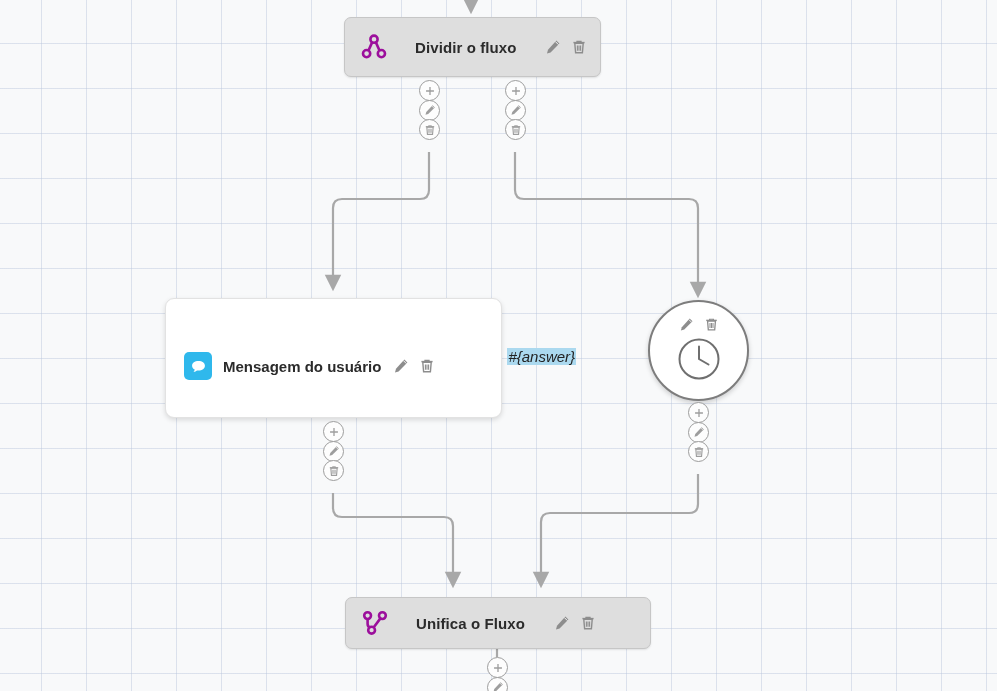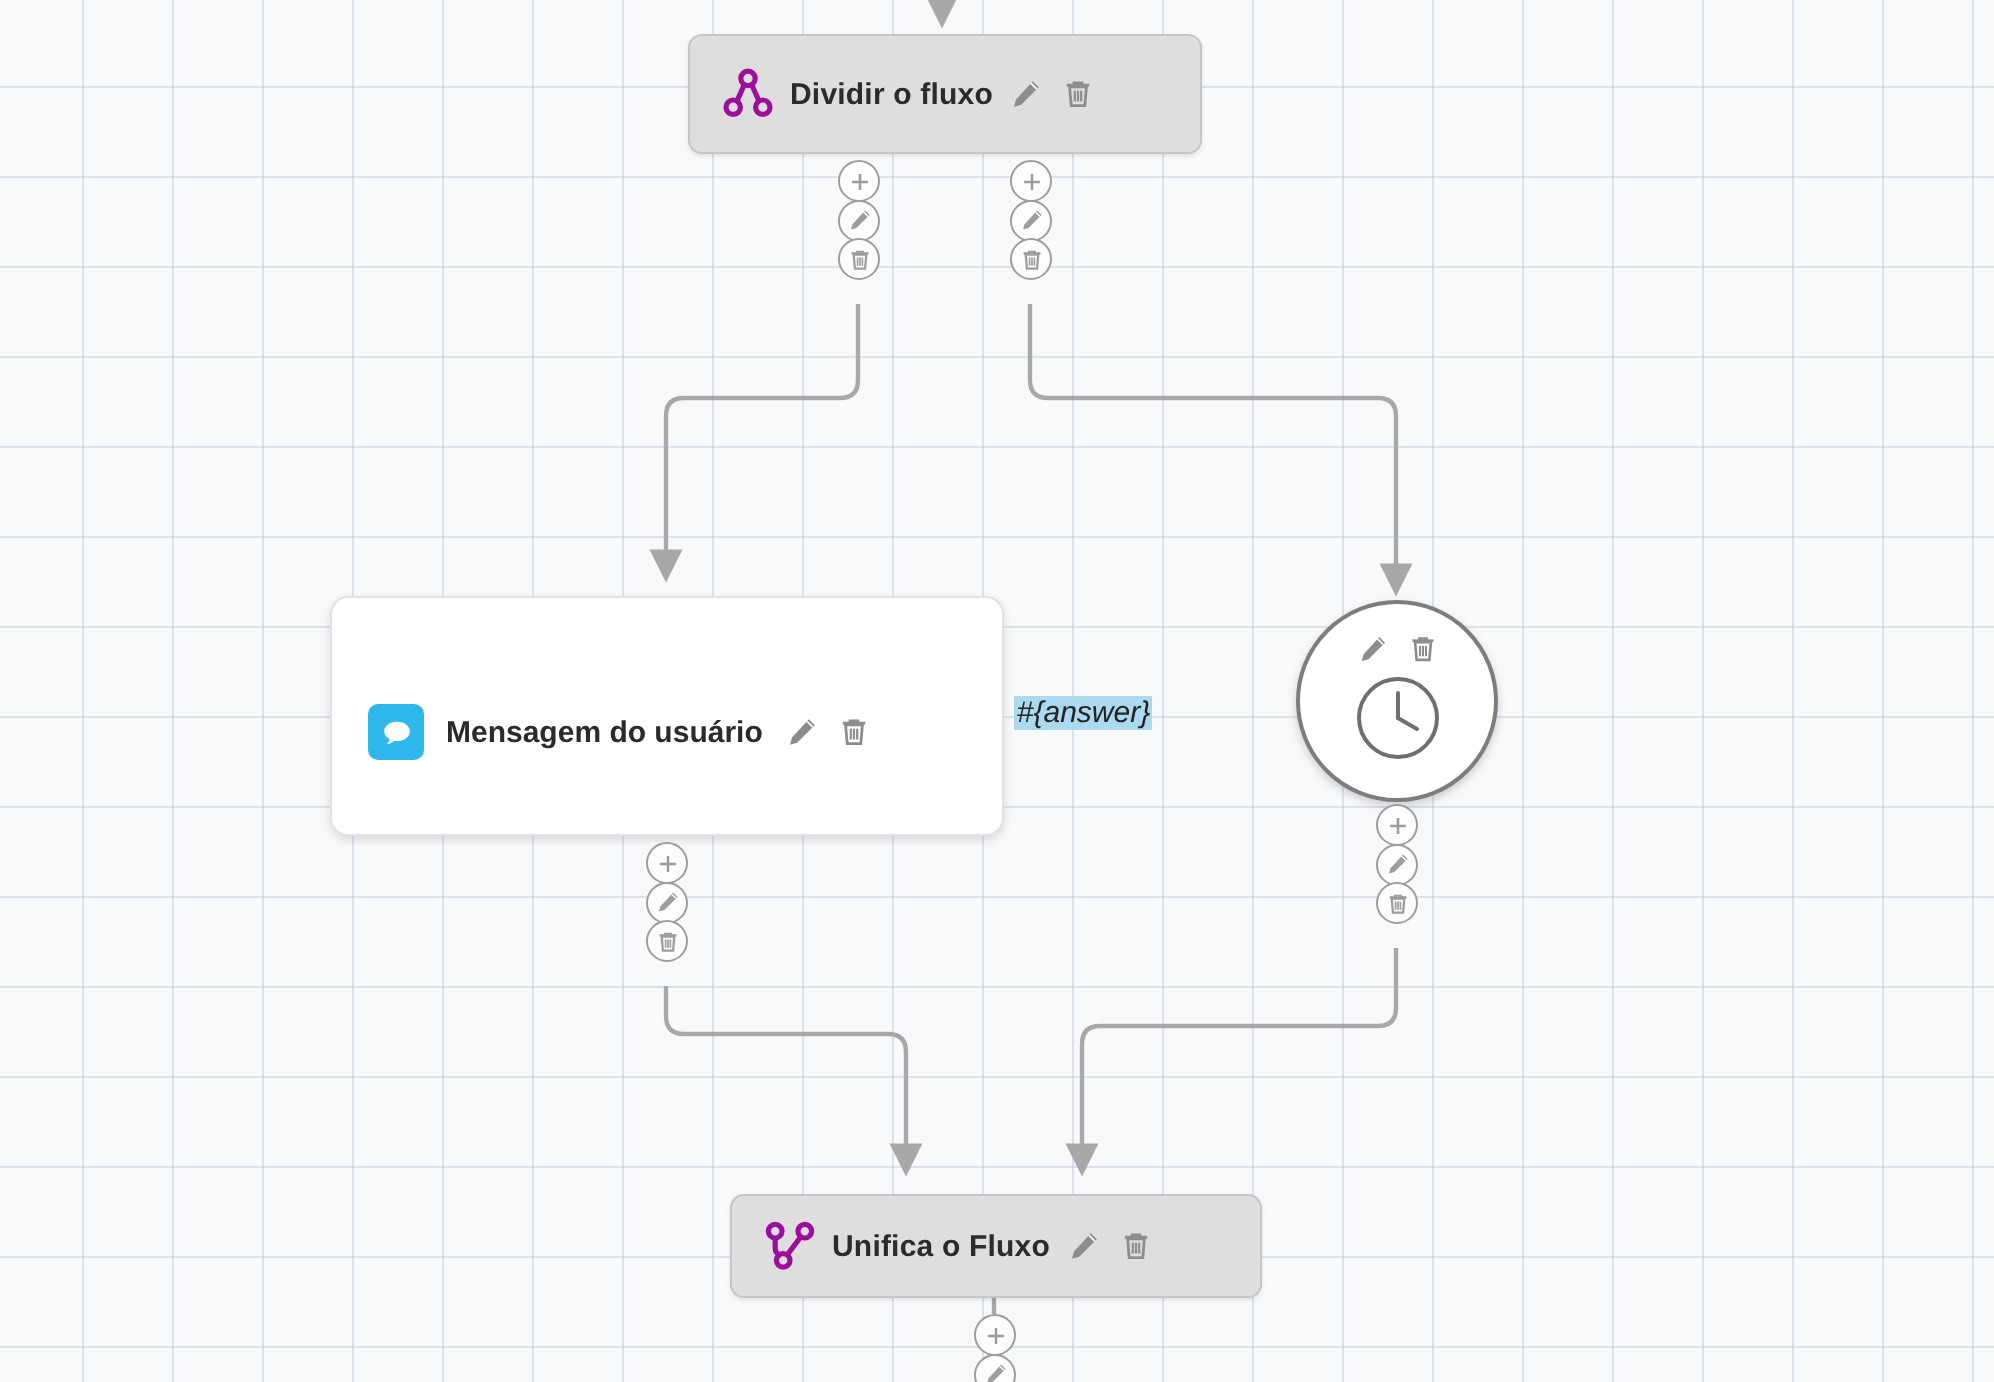--- a/index.html
+++ b/index.html
@@ -36,21 +36,21 @@
     display: flex;
     align-items: center;
   }
 
   .flow-node {
     background: #dedede;
     border: 1px solid #c6c6c6;
     border-radius: 7px;
     box-shadow: 0 1px 2px rgba(0,0,0,0.10);
     padding: 0 16px;
-    gap: 8px;
+    gap: 28px;
   }
 
   .flow-node .title {
     font-size: 15px;
     font-weight: bold;
     color: #2b2b2b;
     white-space: nowrap;
     letter-spacing: 0.1px;
   }
 
@@ -261,21 +261,21 @@
       </span>
     </span>
     <span style="display:block;">
       <svg viewBox="0 0 44 44" width="44" height="44">
         <circle cx="22" cy="22" r="19.5" fill="none" stroke="#6f6f6f" stroke-width="2"></circle>
         <path d="M 22 9.5 L 22 22 L 31.5 27.5" fill="none" stroke="#6f6f6f" stroke-width="2" stroke-linecap="round"></path>
       </svg>
     </span>
   </div>
 
-  <div class="node flow-node" style="left:365px; top:597px; width:266px; height:52px;">
+  <div class="node flow-node" style="left:345px; top:597px; width:306px; height:52px;">
     <span class="brand-ico">
       <svg viewBox="0 0 26 26" width="26" height="26">
         <circle cx="5.6" cy="5.6" r="3.4" fill="none" stroke="#9c0f9c" stroke-width="2.6"></circle>
         <circle cx="20.4" cy="5.6" r="3.4" fill="none" stroke="#9c0f9c" stroke-width="2.6"></circle>
         <circle cx="9.6" cy="20.2" r="3.4" fill="none" stroke="#9c0f9c" stroke-width="2.6"></circle>
         <path d="M 5.6 9 L 5.6 14 Q 5.6 17 8.4 17.6 M 18.4 8.4 L 11.8 17.2" stroke="#9c0f9c" stroke-width="2.6" fill="none"></path>
       </svg>
     </span>
     <span class="title">Unifica o Fluxo</span>
     <span class="hdr-actions">

